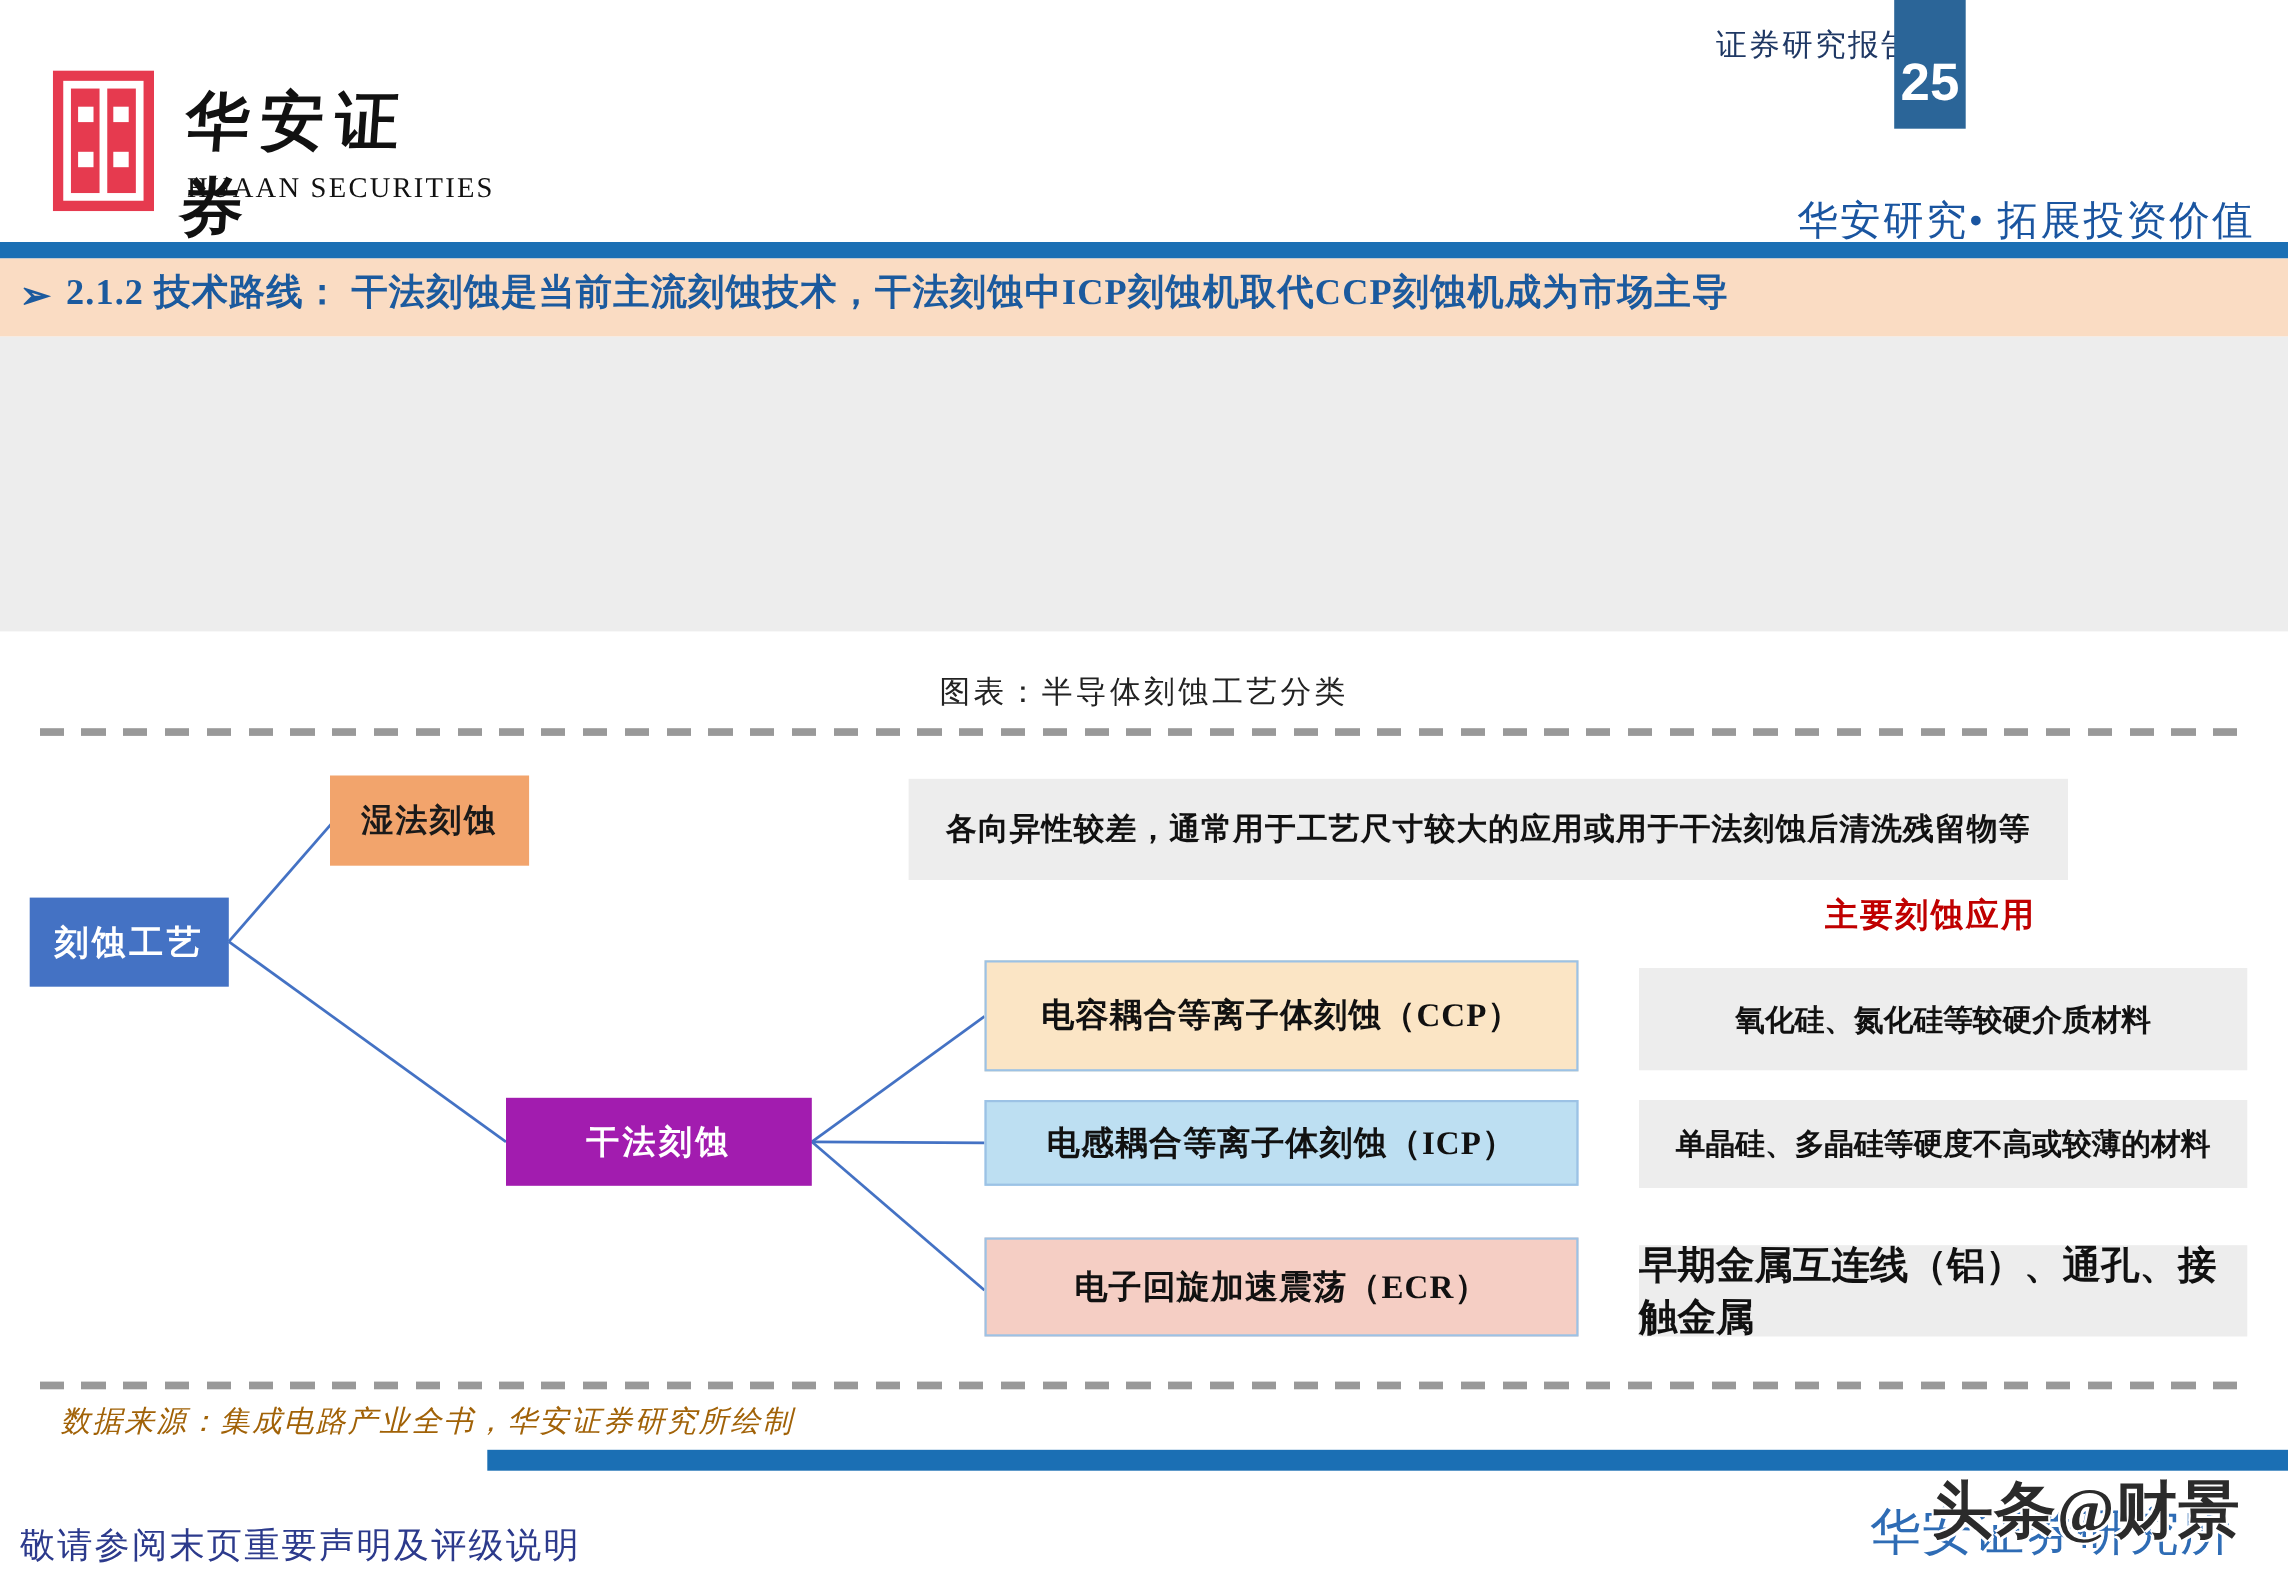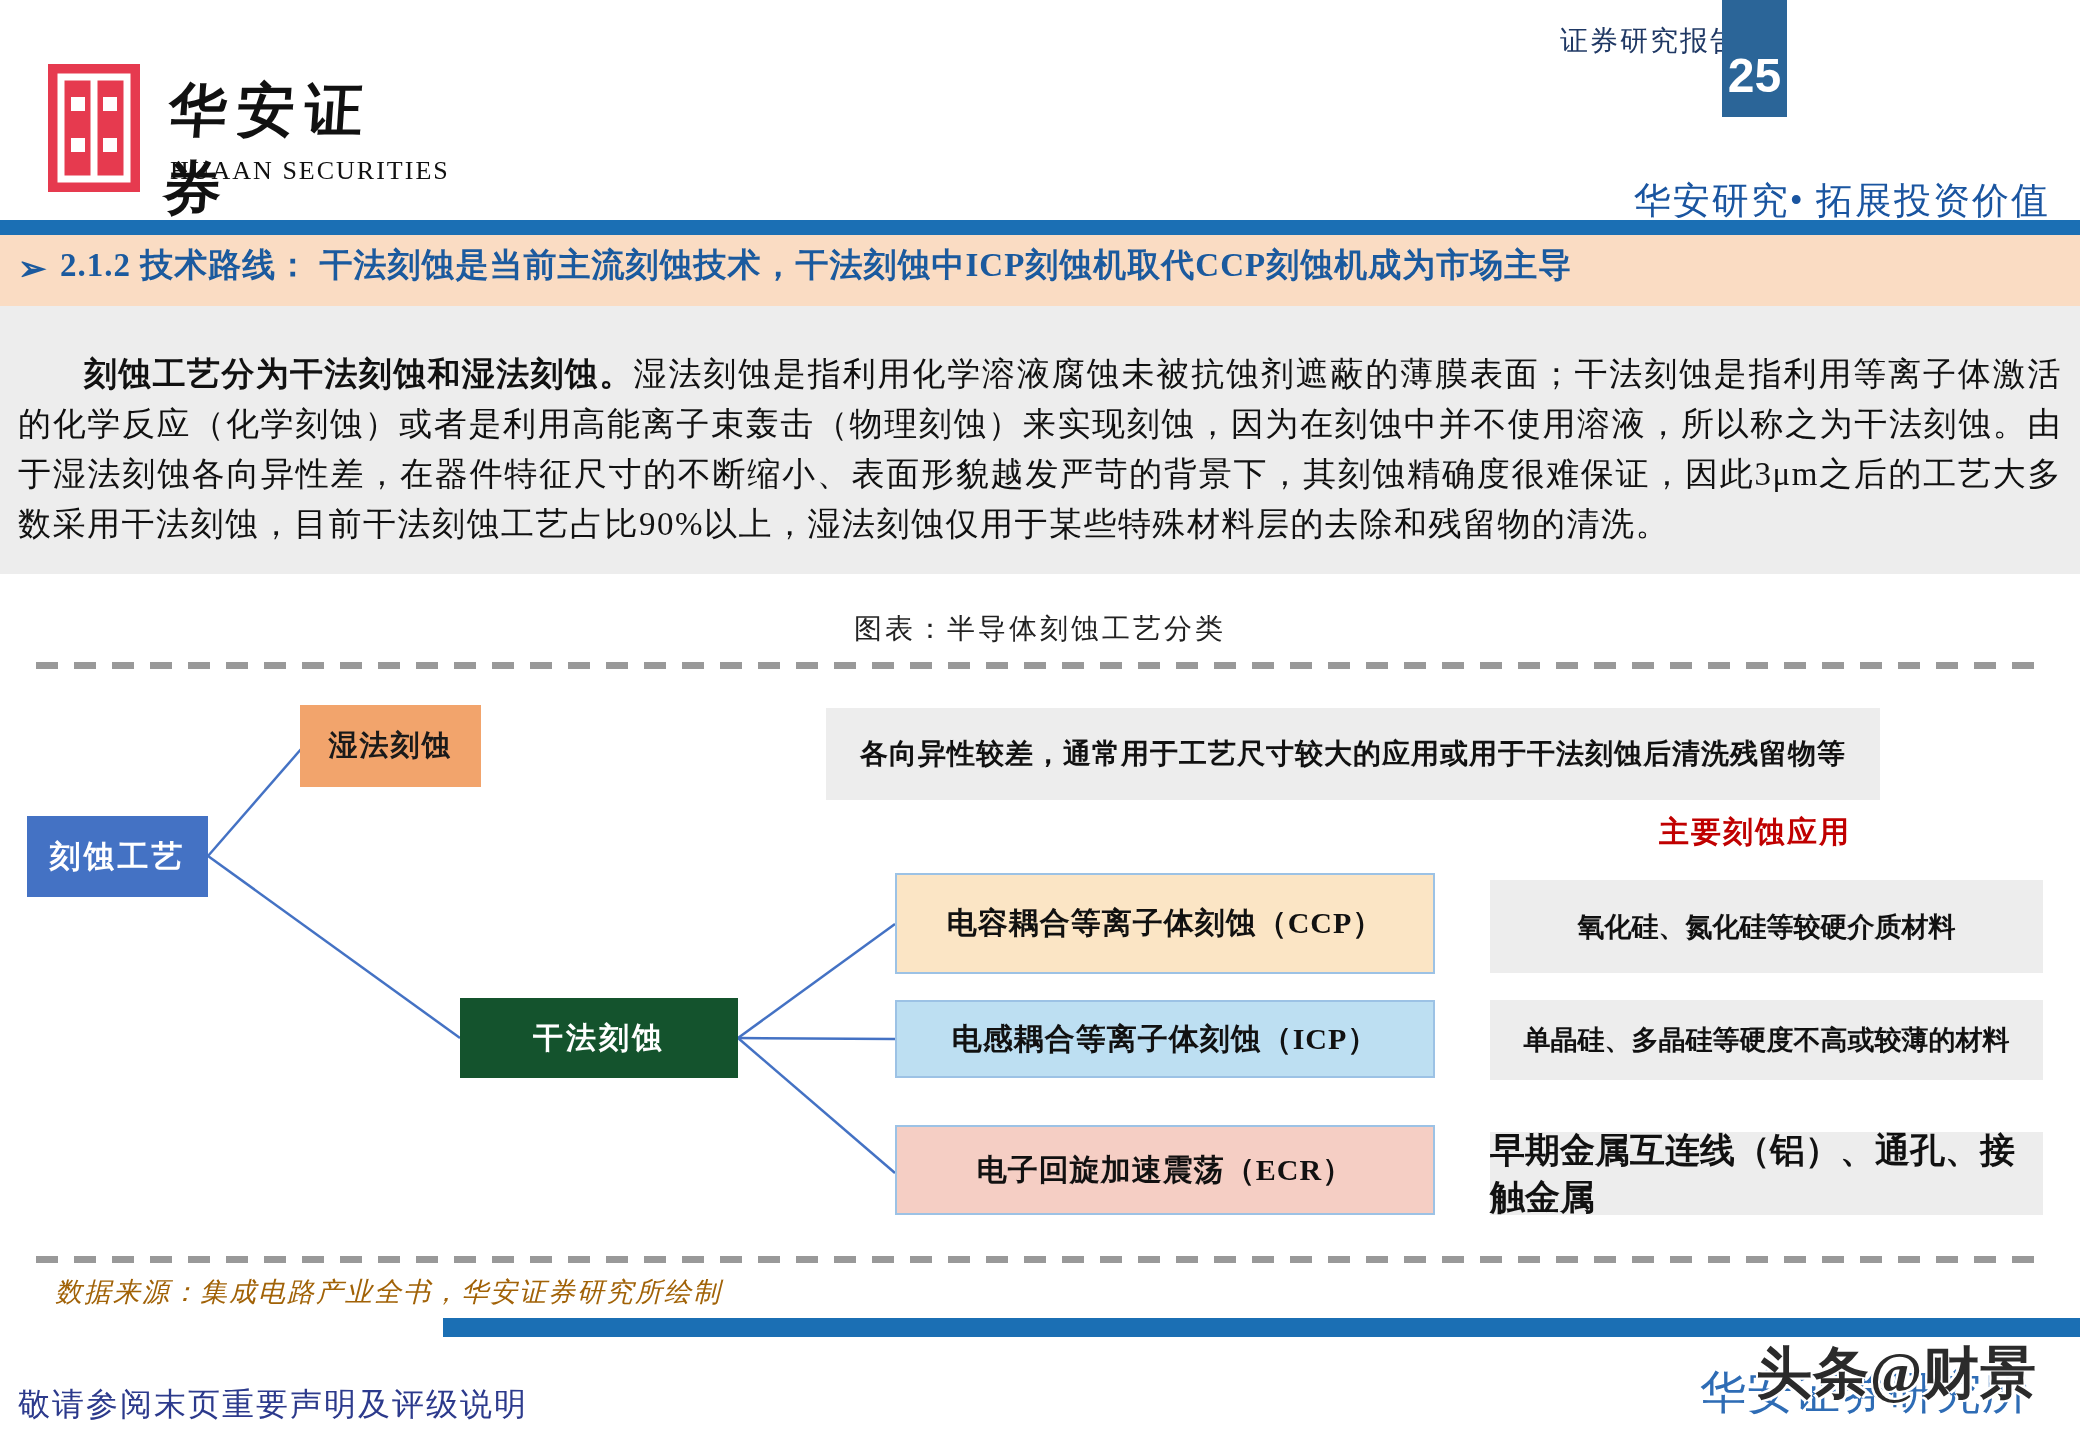--- a/index.html
+++ b/index.html
@@ -40,21 +40,21 @@
   .dash-line{height:7px;background:repeating-linear-gradient(to right,#999 0 22px,transparent 22px 38px);}
   .dash-top{left:36px;top:662px;width:2014px;}
   .dash-bottom{left:36px;top:1256px;width:2014px;}
 
   .connectors{left:0;top:660px;width:2080px;height:600px;pointer-events:none;}
 
   .node{display:flex;align-items:center;justify-content:center;text-align:center;
         font-weight:bold;box-sizing:border-box;}
   .n-root{left:27px;top:816px;width:181px;height:81px;background:#4472c4;color:#fff;font-size:31px;letter-spacing:3px;}
   .n-wet{left:300px;top:705px;width:181px;height:82px;background:#f2a46c;color:#1a1a1a;font-size:29px;letter-spacing:2px;}
-  .n-dry{left:460px;top:998px;width:278px;height:80px;background:#14532d;color:#fff;font-size:30px;letter-spacing:3px;}
+  .n-dry{left:460px;top:998px;width:278px;height:80px;background:#a21caf;color:#fff;font-size:30px;letter-spacing:3px;}
   .branch{border:2px solid #9cc2e5;font-size:30px;color:#111;letter-spacing:1px;}
   .n-ccp{left:895px;top:873px;width:540px;height:101px;background:#fbe5c5;}
   .n-icp{left:895px;top:1000px;width:540px;height:78px;background:#bddff2;}
   .n-ecr{left:895px;top:1125px;width:540px;height:90px;background:#f5cec4;}
 
   .descbox{display:flex;align-items:center;justify-content:center;
            background:#ededed;color:#111;font-weight:bold;box-sizing:border-box;}
   .d-wet{left:826px;top:708px;width:1054px;height:92px;font-size:28px;letter-spacing:1px;}
   .d-ccp{left:1490px;top:880px;width:553px;height:93px;font-size:27px;}
   .d-icp{left:1490px;top:1000px;width:553px;height:80px;font-size:27px;}
@@ -94,21 +94,20 @@
   <div class="abs report-type">证券研究报告</div>
   <div class="abs page-badge">25</div>
   <div class="abs slogan">华安研究• 拓展投资价值</div>
   <div class="abs top-bar"></div>
 
   <div class="abs section-bar"></div>
   <div class="abs section-bullet">➢</div>
   <div class="abs section-title">2.1.2 技术路线： 干法刻蚀是当前主流刻蚀技术，干法刻蚀中ICP刻蚀机取代CCP刻蚀机成为市场主导</div>
 
   <div class="abs body-block"></div>
-  <p class="abs body-par"><b>刻蚀工艺分为干法刻蚀和湿法刻蚀。</b><span>湿法刻蚀是指利用化学溶液腐蚀未被抗蚀剂遮蔽的薄膜表面；干法刻蚀是指利用等离子体激活的化学反应（化学刻蚀）或者是利用高能离子束轰击（物理刻蚀）来实现刻蚀，因为在刻蚀中并不使用溶液，所以称之为干法刻蚀。由于湿法刻蚀各向异性差，在器件特征尺寸的不断缩小、表面形貌越发严苛的背景下，其刻蚀精确度很难保证，因此3μm之后的工艺大多数采用干法刻蚀，目前干法刻蚀工艺占比90%以上，湿法刻蚀仅用于某些特殊材料层的去除和残留物的清洗。</span></p>
 
   <div class="abs fig-title">图表：半导体刻蚀工艺分类</div>
   <div class="abs dash-line dash-top"></div>
 
   <svg class="abs connectors" viewBox="0 0 2080 600">
     <line x1="208" y1="196" x2="302" y2="88" stroke="#4472c4" stroke-width="2.5"></line>
     <line x1="208" y1="196" x2="460" y2="378" stroke="#4472c4" stroke-width="2.5"></line>
     <line x1="738" y1="378" x2="895" y2="264" stroke="#4472c4" stroke-width="2.5"></line>
     <line x1="738" y1="378" x2="895" y2="379" stroke="#4472c4" stroke-width="2.5"></line>
     <line x1="738" y1="378" x2="895" y2="513" stroke="#4472c4" stroke-width="2.5"></line>

